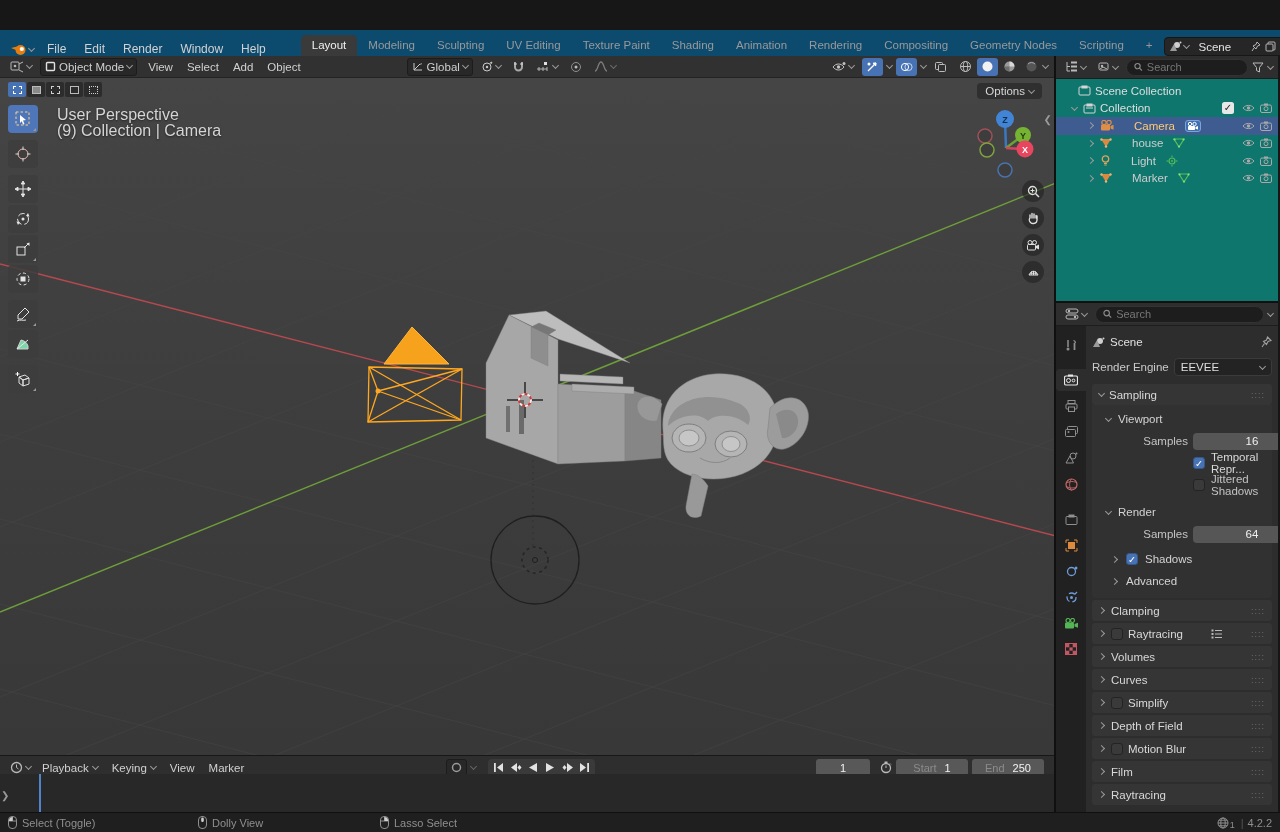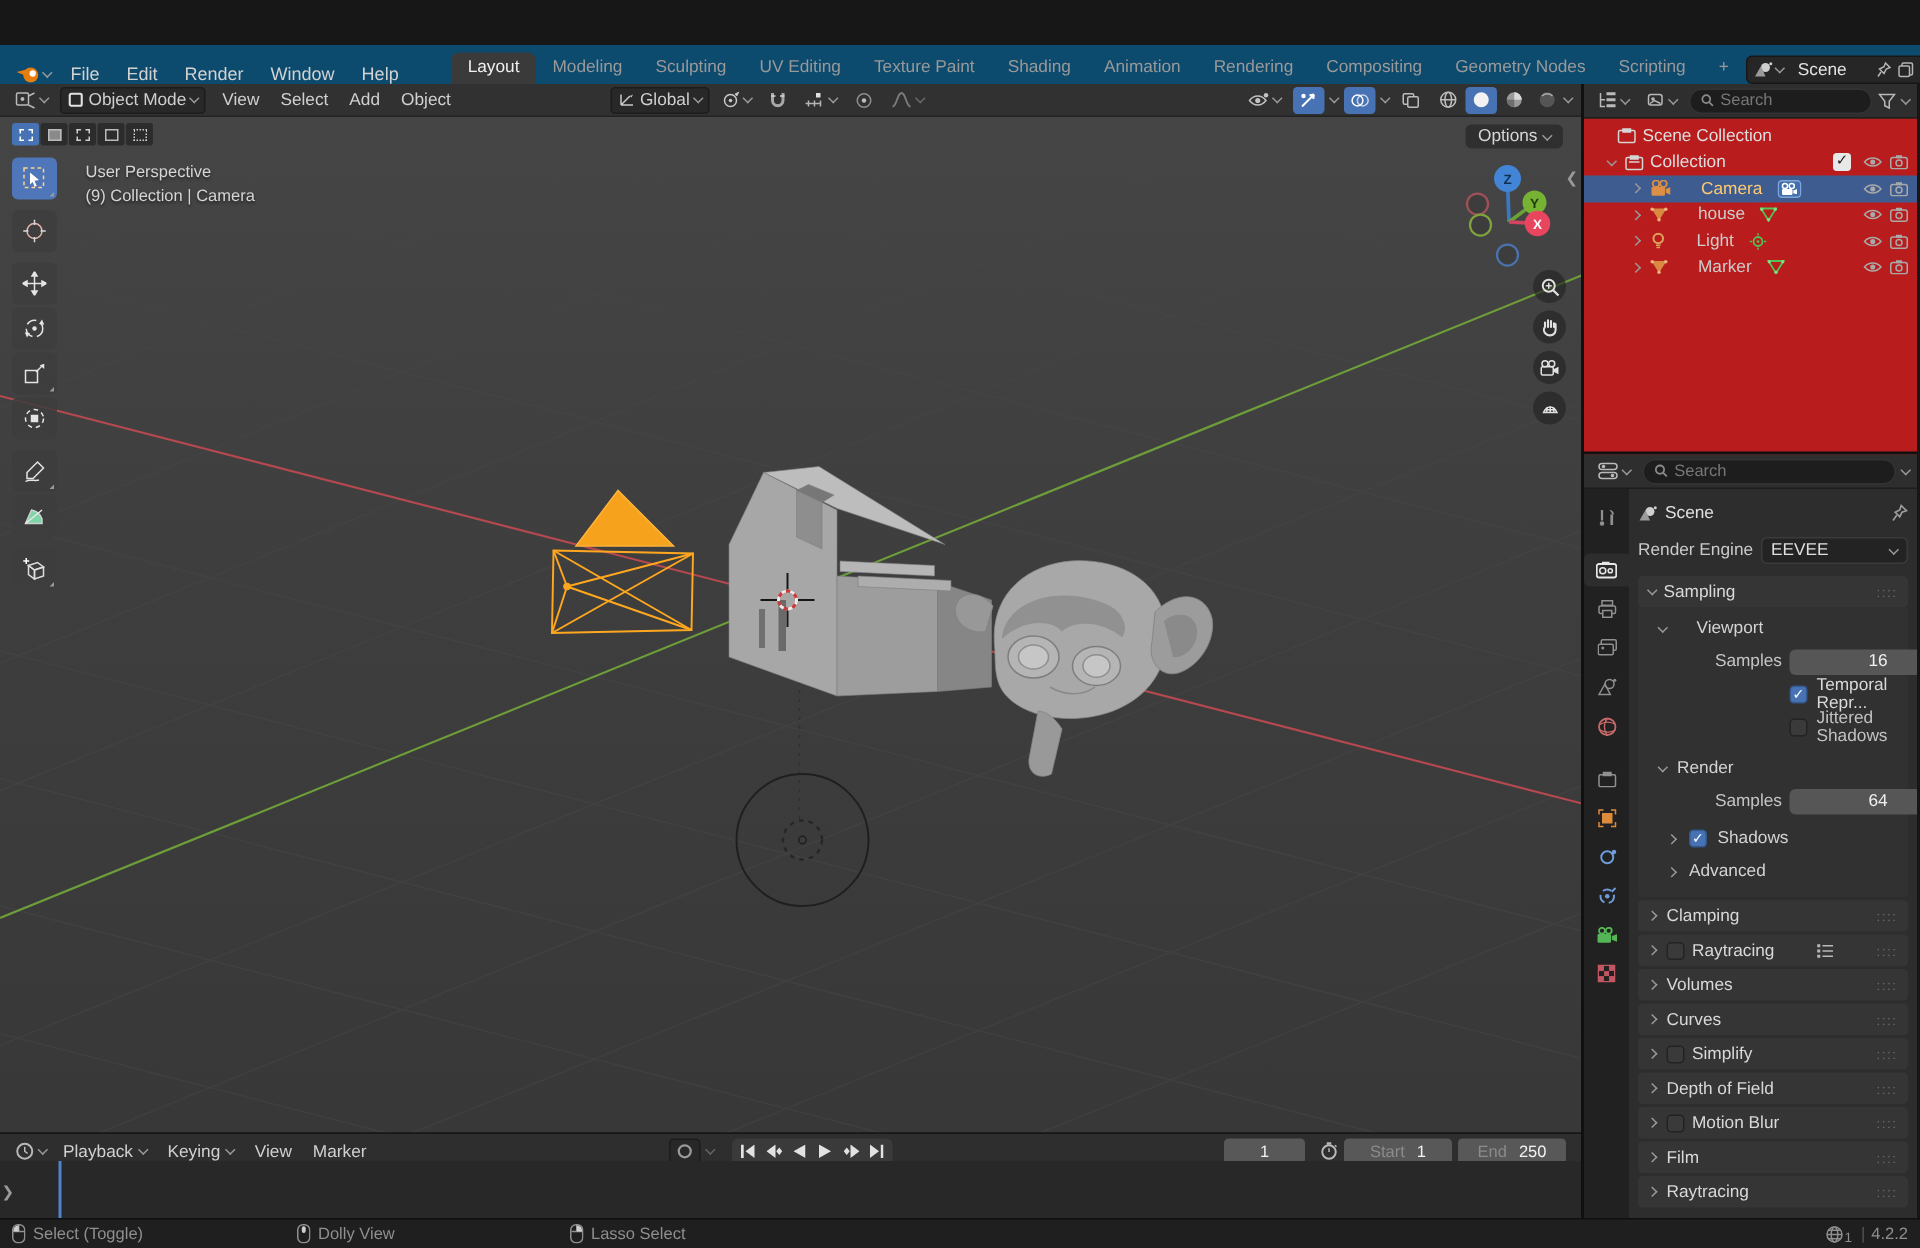--- a/index.html
+++ b/index.html
@@ -24,21 +24,21 @@
   .hbtn{display:inline-flex;align-items:center;gap:3px;height:18px;padding:0 4px;border-radius:3px;color:#cfcfcf;font-size:11.5px}
   .hbtn.box{background:#282828;border:1px solid #1c1c1c}
   .hbtn.on{background:#4772b3;color:#fff}
   .chev{display:inline-block;width:5px;height:5px;border-right:1.3px solid #9a9a9a;border-bottom:1.3px solid #9a9a9a;transform:rotate(45deg);margin-top:-2px}
   .chev.r{transform:rotate(-45deg);margin:0 2px 0 0}
   .menu-text{padding:0 7px;color:#d0d0d0;font-size:11.5px}
   .spacer{flex:1}
   
   .viewport{position:relative;flex:1;background:linear-gradient(180deg,#454545 0%,#3e3e3e 45%,#383838 100%);overflow:hidden}
   .scene-svg{position:absolute;inset:0}
-  .vp-overlay-text{position:absolute;left:57px;top:29px;color:#d5d5d5;font-size:11px;text-shadow:0 1px 2px rgba(0,0,0,.5);line-height:16px;pointer-events:none}
+  .vp-overlay-text{position:absolute;left:57px;top:29px;color:#d5d5d5;font-size:16px;text-shadow:0 1px 2px rgba(0,0,0,.5);line-height:16px;pointer-events:none}
   .selmode{position:absolute;left:8px;top:4px;display:flex;gap:1px}
   .selmode .sm{width:18px;height:15px;background:#2c2c2c;display:flex;align-items:center;justify-content:center;border-radius:2px}
   .selmode .sm.on{background:#4772b3}
   .dash-sq{width:9px;height:8px;border:1px dashed #cfcfcf}
   .solid-sq{width:9px;height:8px;border:1px solid #bbb;background:#8a8a8a}
   .options-btn{position:absolute;right:12px;top:5px;display:flex;align-items:center;gap:4px;background:rgba(40,40,40,.75);border-radius:4px;padding:2px 8px;color:#d6d6d6;font-size:11.5px}
   .toolbar{position:absolute;left:8px;top:27px;display:flex;flex-direction:column;gap:2px;width:30px}
   .tool{width:30px;height:28px;background:#3d3d3dd9;border-radius:4px;display:flex;align-items:center;justify-content:center;position:relative}
   .tool.on{background:#4f76b8}
   .tool.gap{margin-top:5px}
@@ -54,21 +54,21 @@
   .tpb{width:16px;height:16px;display:flex;align-items:center;justify-content:center;color:#e2e2e2}
   .autokey{position:absolute;left:446px;display:flex;align-items:center}
   .framefield{position:absolute;height:17px;background:#585858;border-radius:3px;color:#f2f2f2;font-size:11px;display:flex;align-items:center;justify-content:center;gap:8px}
   .ruler{position:relative;height:18px;background:#2a2a2a;border-bottom:1px solid #1f1f1f}
   .ticks{position:absolute;left:54px;top:0;width:983px;display:flex}
   .ticks span{width:39.3px;text-align:center;font-size:10px;color:#9b9b9b;line-height:17px}
   .playhead{position:absolute;left:29px;top:1px;width:22px;height:15px;background:#4f83cc;border-radius:3px;color:#fff;font-size:10px;font-weight:bold;display:flex;align-items:center;justify-content:center}
   .ph-line{position:absolute;left:39px;top:18px;width:2px;height:39px;background:#4f83cc}
   .track{position:absolute;left:0;right:0;top:18px;bottom:0;background:#282828}
   
-  .right-col{width:222px;display:flex;flex-direction:column;background:#b91c1c}
+  .right-col{width:222px;display:flex;flex-direction:column;background:#0f766e}
   .ehead{height:23px;background:#2e2e2e;display:flex;align-items:center;gap:4px;padding:0 5px;flex:none;border-bottom:1px solid #1d1d1d}
   .search{flex:1;display:flex;align-items:center;gap:4px;background:#1d1d1d;border:1px solid #333;border-radius:9px;height:17px;padding:0 7px}
   .search input{background:transparent;border:none;outline:none;color:#bbb;font-size:11px;width:100%}
   .search input::placeholder{color:#777}
   .orow{display:flex;align-items:center;height:17.5px;padding:0 4px 0 8px;font-size:11.5px;color:#c9c9c9;position:relative}
   .orow .lbl{margin-left:4px}
   .orow.sel{background:#3e5c8f}
   .oname{margin-left:20px;color:#cdcdcd}
   .oname.selname{color:#ffca72}
   .obadge{margin-left:10px;display:flex;align-items:center}
@@ -1023,21 +1023,21 @@
                 <span class="chev" style="margin-left:auto"></span>
               </span>
             </div>
 
             <div class="ppanel">
               <span class="chev"></span>
               <span>Sampling</span>
               <span class="dots">::::</span>
             </div>
             <div class="pbody-open">
-              <div class="prow" style="padding-left:14px;gap:20px">
+              <div class="prow" style="padding-left:14px;gap:7px">
                 <span class="chev"></span>
                 <span class="sublabel">Viewport</span>
               </div>
               <div class="prow">
                 <span class="plabel-right">Samples</span>
                 <span class="valfield">16</span>
               </div>
               <div class="prow" style="padding-left:101px;gap:6px">
                 <span class="cbx on">✓</span>
                 <span style="color:#d8d8d8">Temporal Repr...</span>

